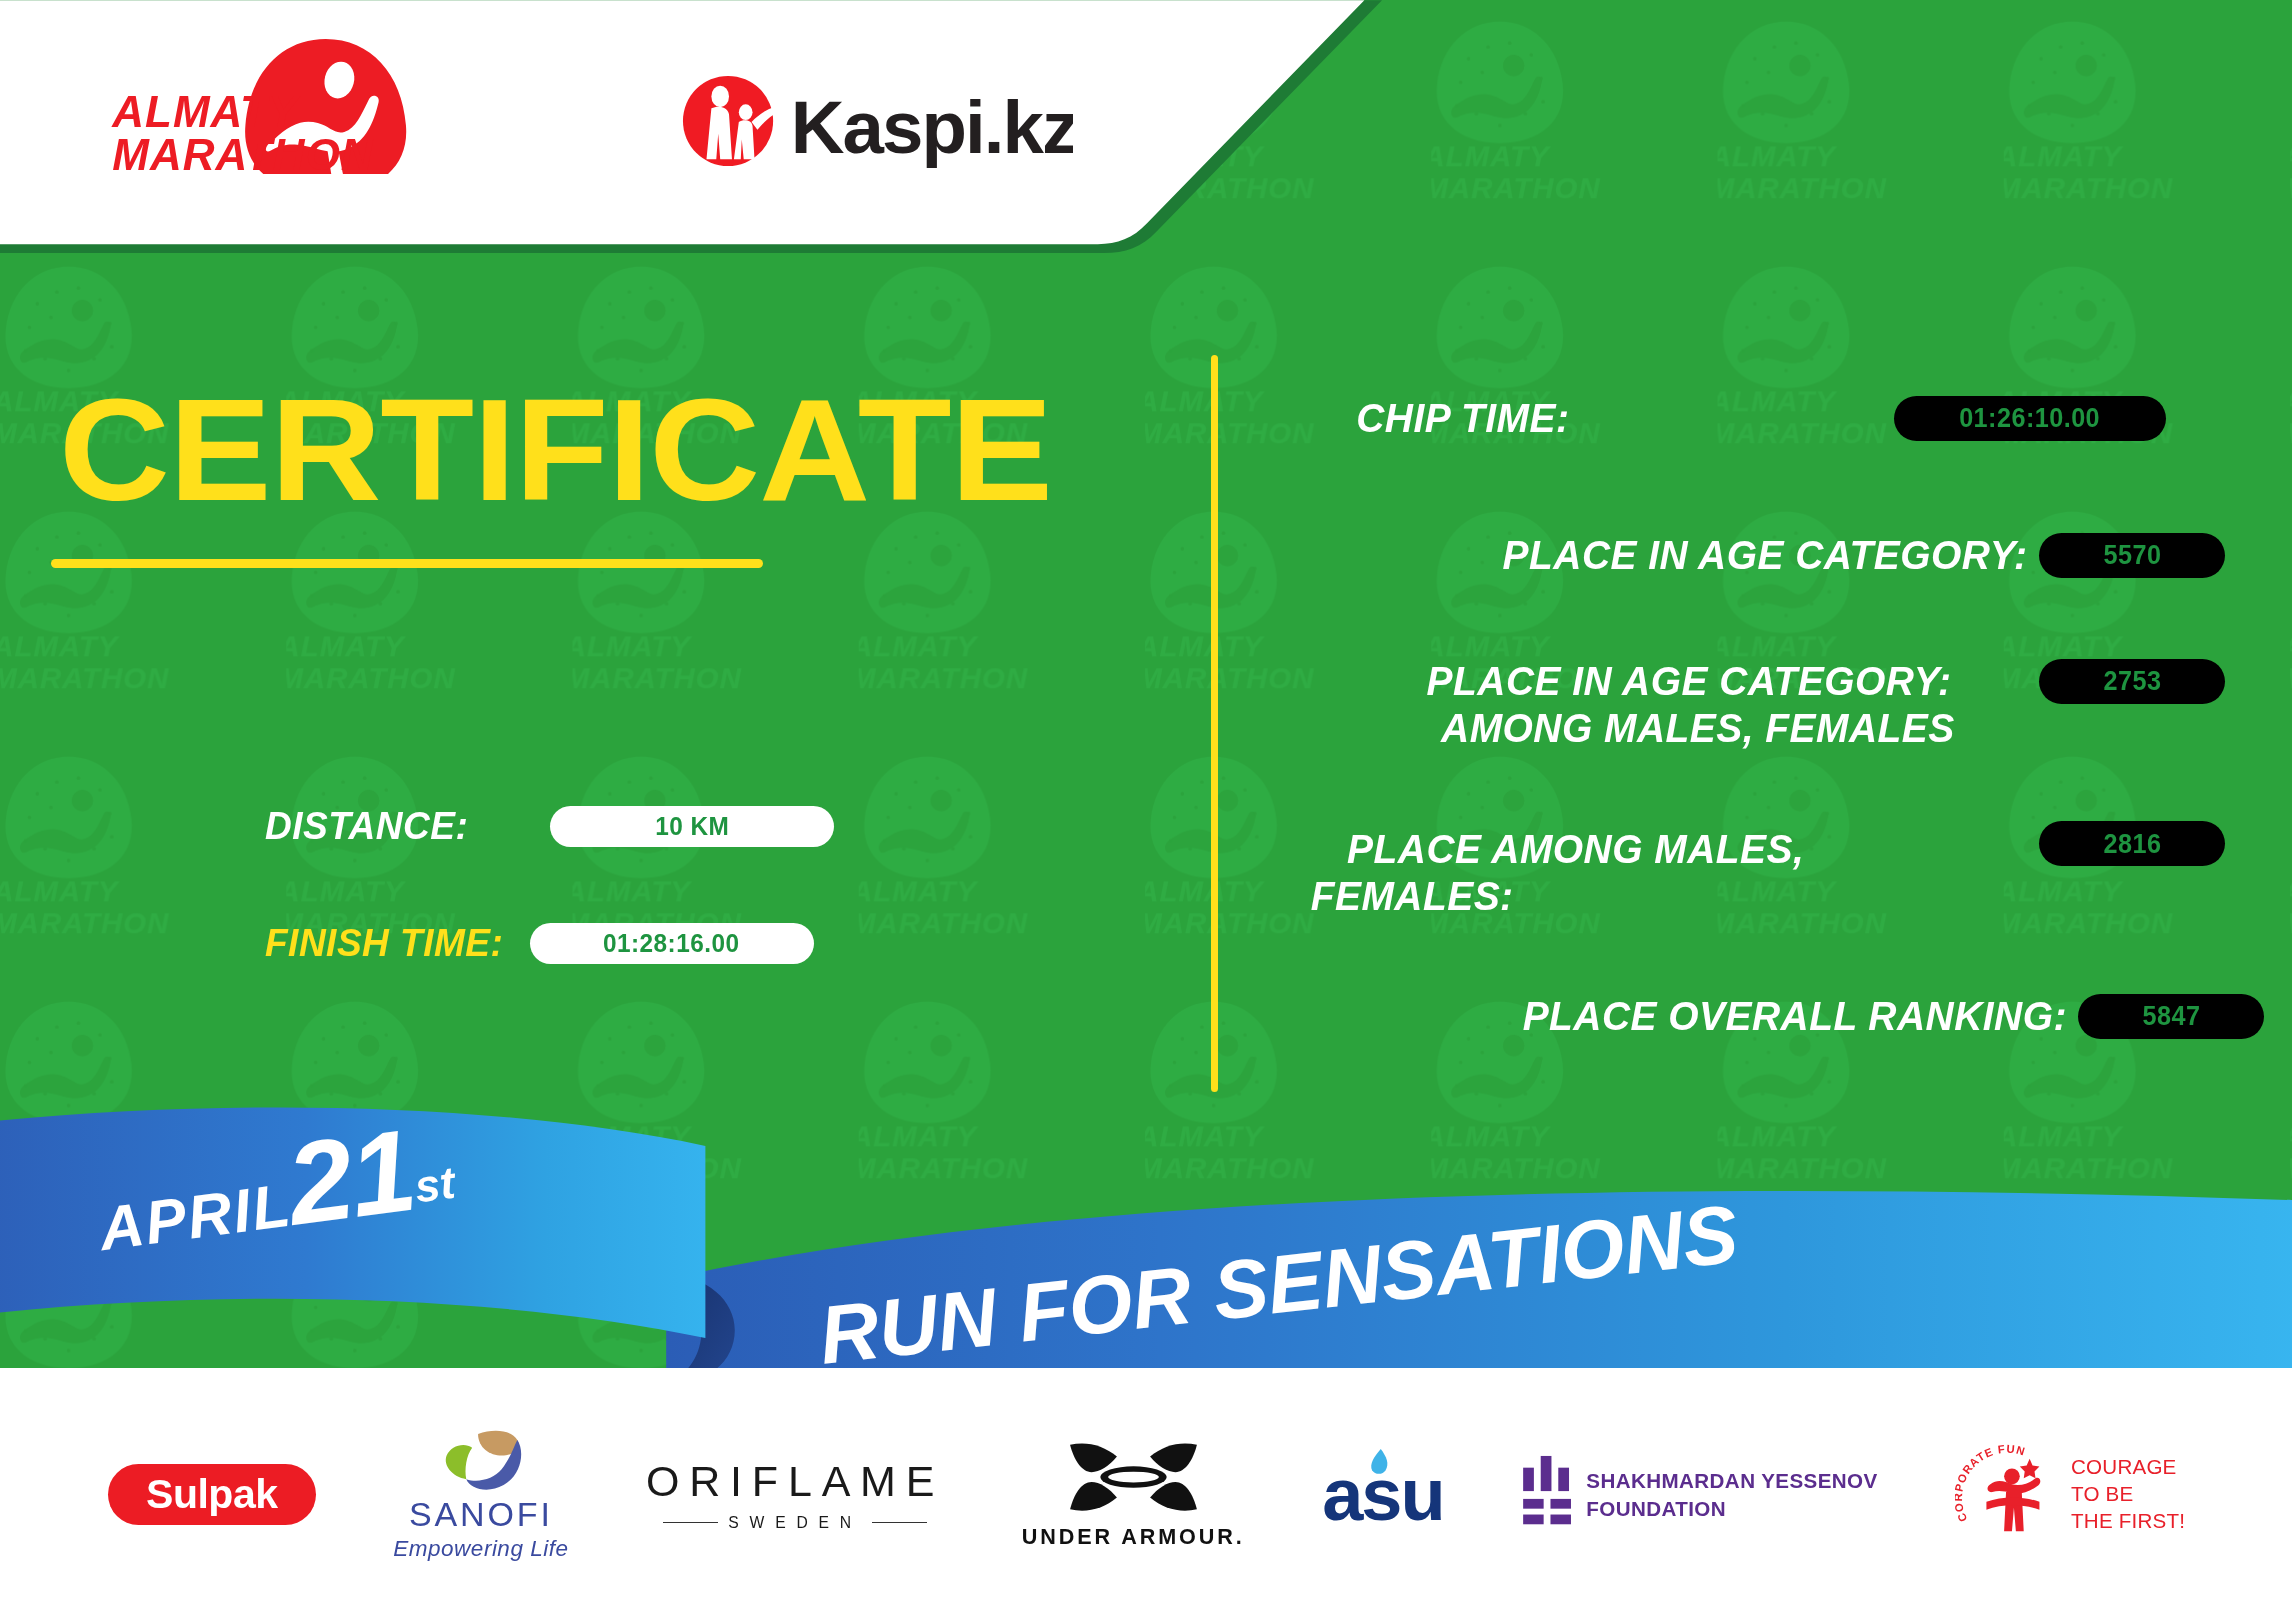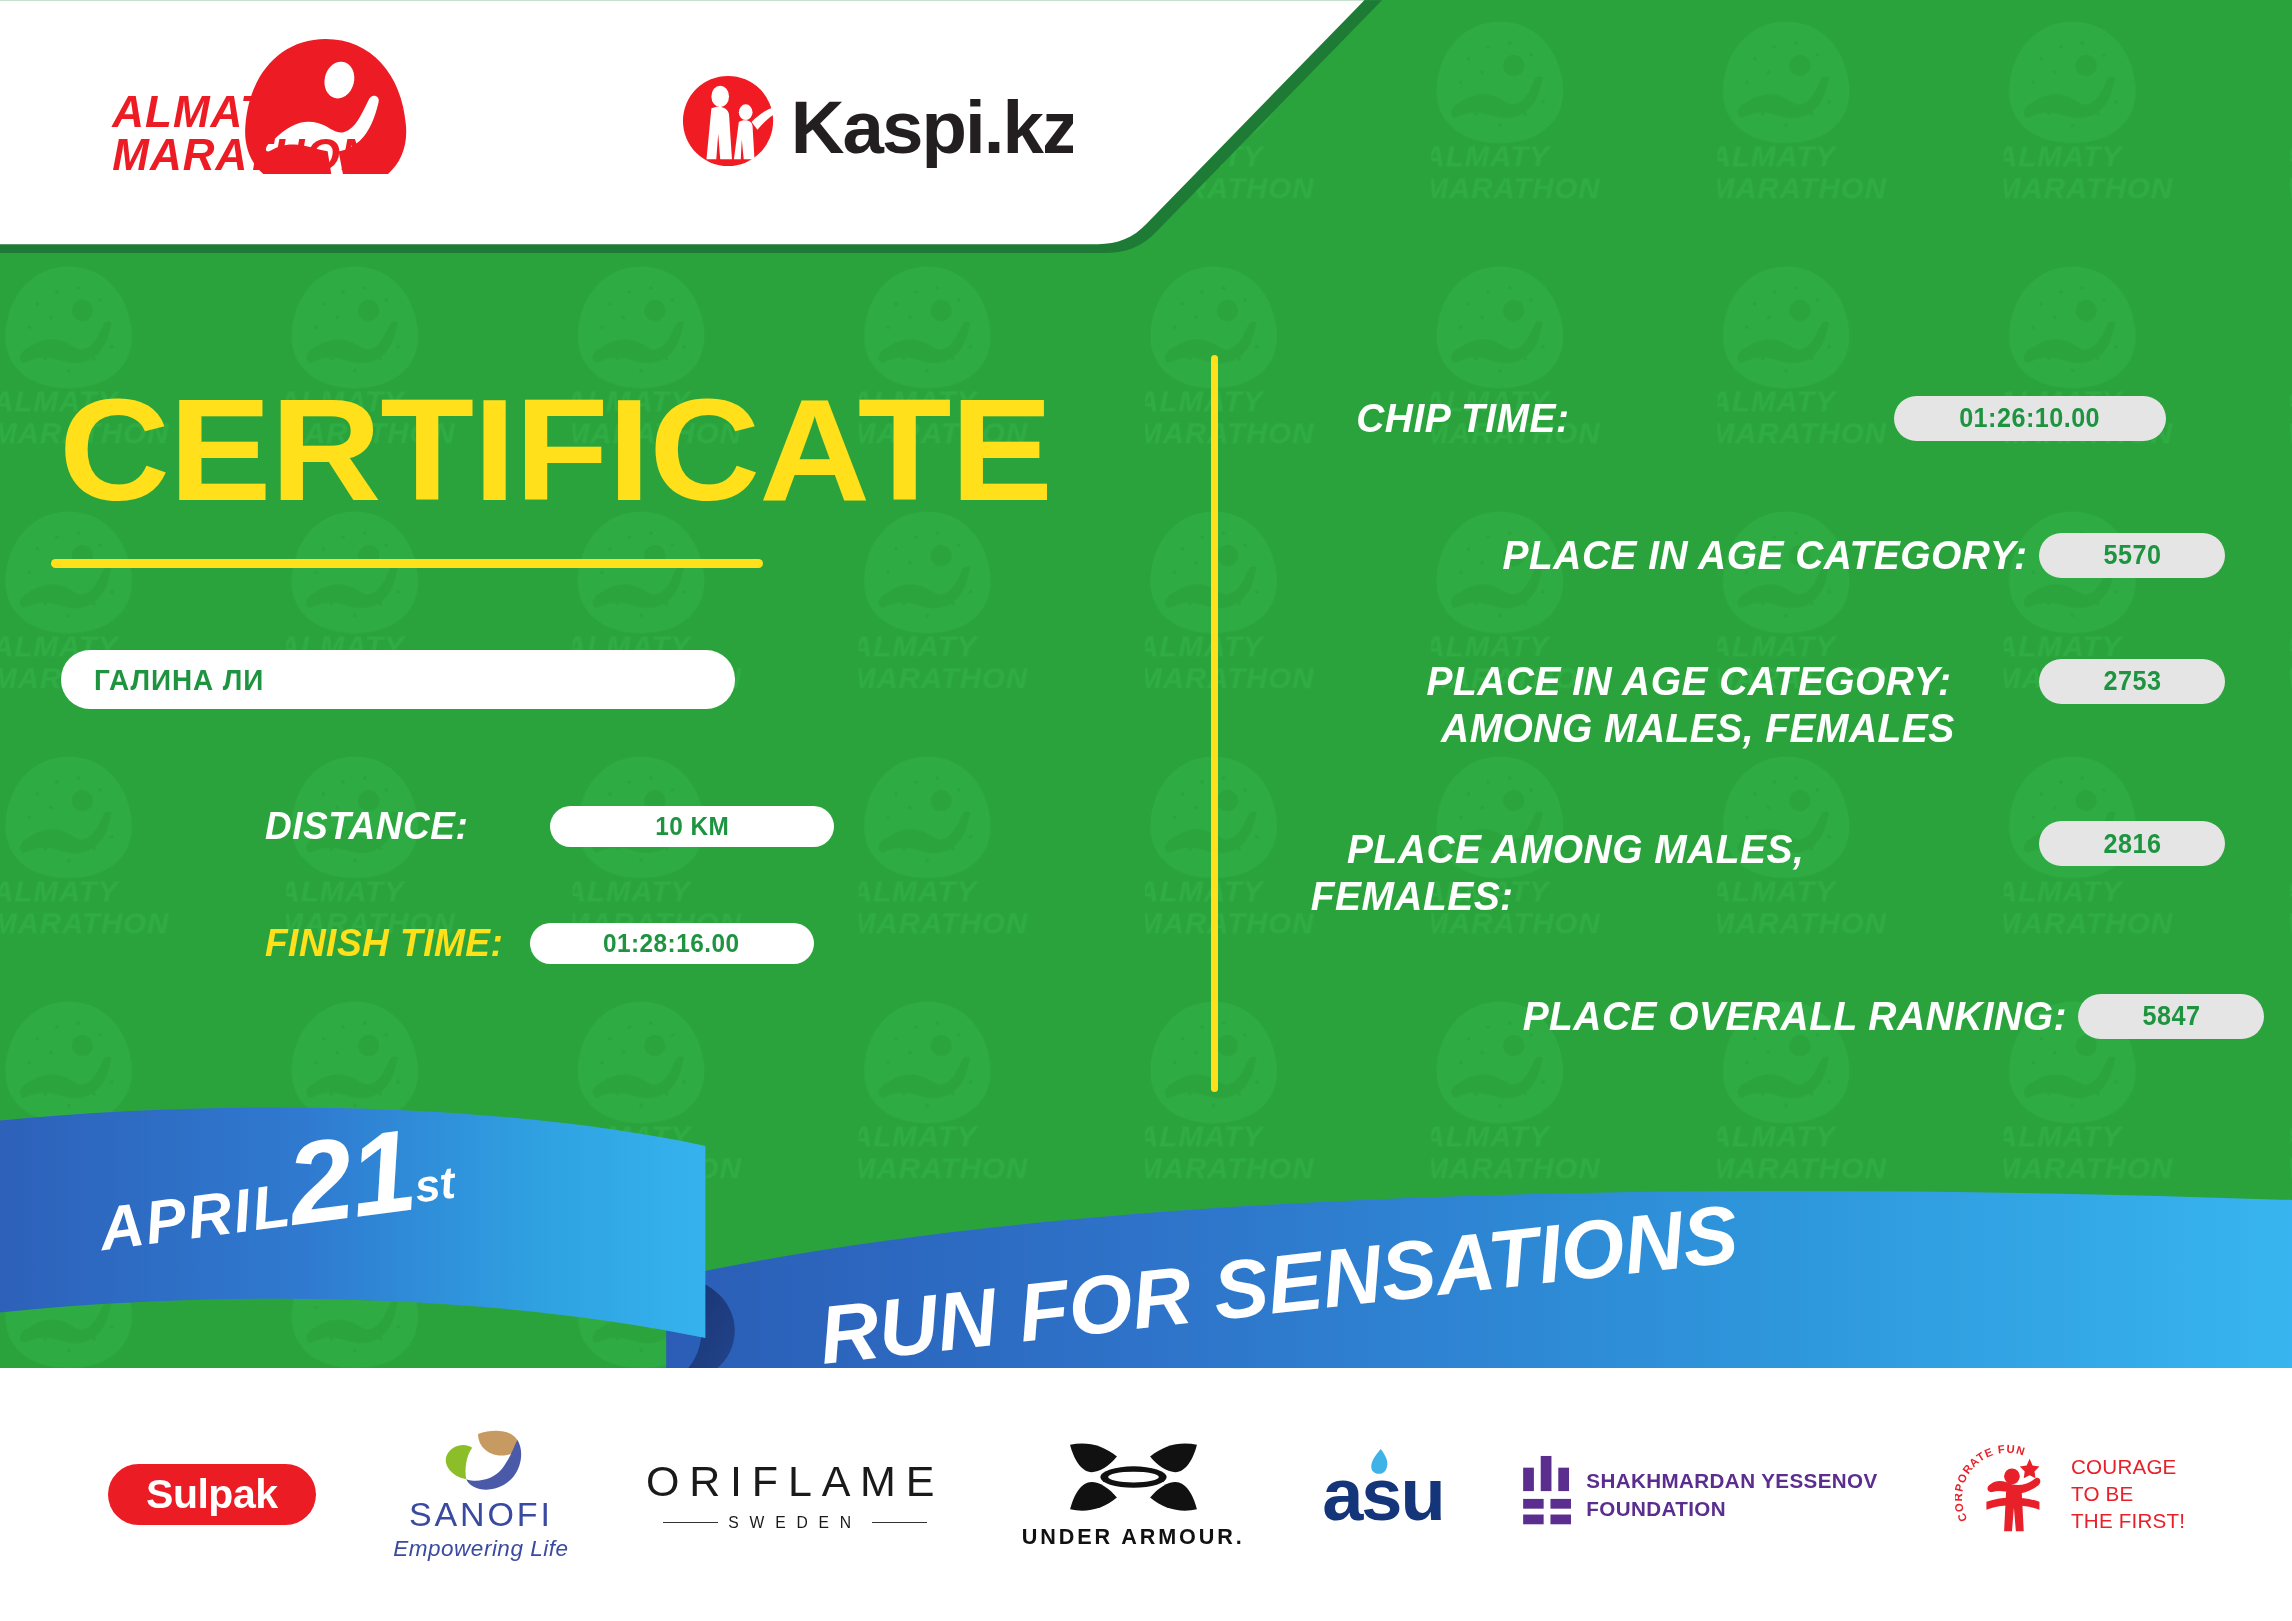--- a/index.html
+++ b/index.html
@@ -152,21 +152,21 @@
     font-weight: bold;
     font-style: italic;
     line-height: 1.12;
     letter-spacing: 0.5px;
     white-space: nowrap;
     transform: scaleX(0.95);
     transform-origin: right center;
   }
   .stat .stat-value {
     position: absolute;
-    background: #e5e5e5;
+    background: #000000;
     border-radius: 25.5px;
     height: 45px;
     display: flex;
     align-items: center;
     justify-content: center;
     color: #1E9440;
     font-size: 27.4px;
     font-weight: bold;
     letter-spacing: 0.5px;
   }
@@ -344,23 +344,20 @@
       <ellipse cx="66" cy="44" rx="7" ry="8"></ellipse>
       <path d="M59 54 C64 51 72 52 73 58 L75 92 L64 92 L62 72 L61 92 L54 92 Z"></path>
       <path d="M72 54 C78 48 86 42 92 40 C96 39 98 44 94 47 C88 51 82 57 78 62 Z"></path>
     </g>
     <text x="112" y="86" font-family="Liberation Sans, sans-serif" font-weight="bold" font-size="76" fill="#231F20" letter-spacing="-2">Kaspi.kz</text>
   </svg>
 
   <div class="cert-title">CERTIFICATE</div>
   <div class="title-rule"></div>
 
-  <div class="name-pill">
-    <div class="name-text">ГАЛИНА ЛИ</div>
-  </div>
 
   <div class="lrow" id="row-distance">
     <div class="lbl lbl-white">DISTANCE:</div>
     <div class="vpill">
       <span>10 KM</span>
     </div>
   </div>
 
   <div class="lrow" id="row-finish">
     <div class="lbl lbl-yellow">FINISH TIME:</div>

